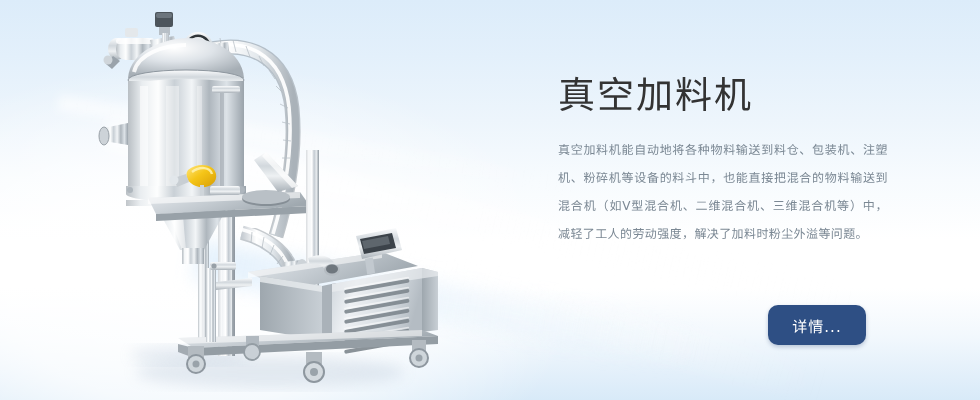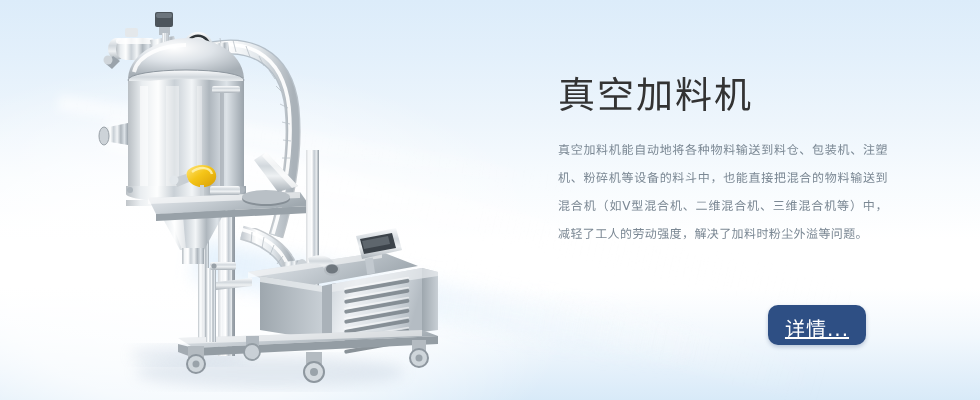--- a/index.html
+++ b/index.html
@@ -58,23 +58,22 @@
   .desc{
     position:absolute;top:124px;left:0;width:330px;
     font-size:12px;line-height:28px;color:#7b8894;
     letter-spacing:.4px;text-align:justify;
   }
   .more-btn{
     position:absolute;left:210px;top:305px;
     width:98px;height:40px;border:0;padding:8px;
     border-radius:10px;background:#2e4f84;color:#ffffff;
     font-family:"DejaVu Sans","Liberation Sans",sans-serif;
-    font-size:20px;letter-spacing:1px;cursor:pointer;
+    font-size:15px;letter-spacing:1px;cursor:pointer;
     box-shadow:0 2px 4px rgba(40,70,120,.28);
-    text-decoration:underline;
   }
 </style>
 </head>
 <body>
 
 <div class="banner">
 
   <div class="bg-glow"></div>
   <div class="ray ray3"></div>
   <div class="ray ray1"></div>

